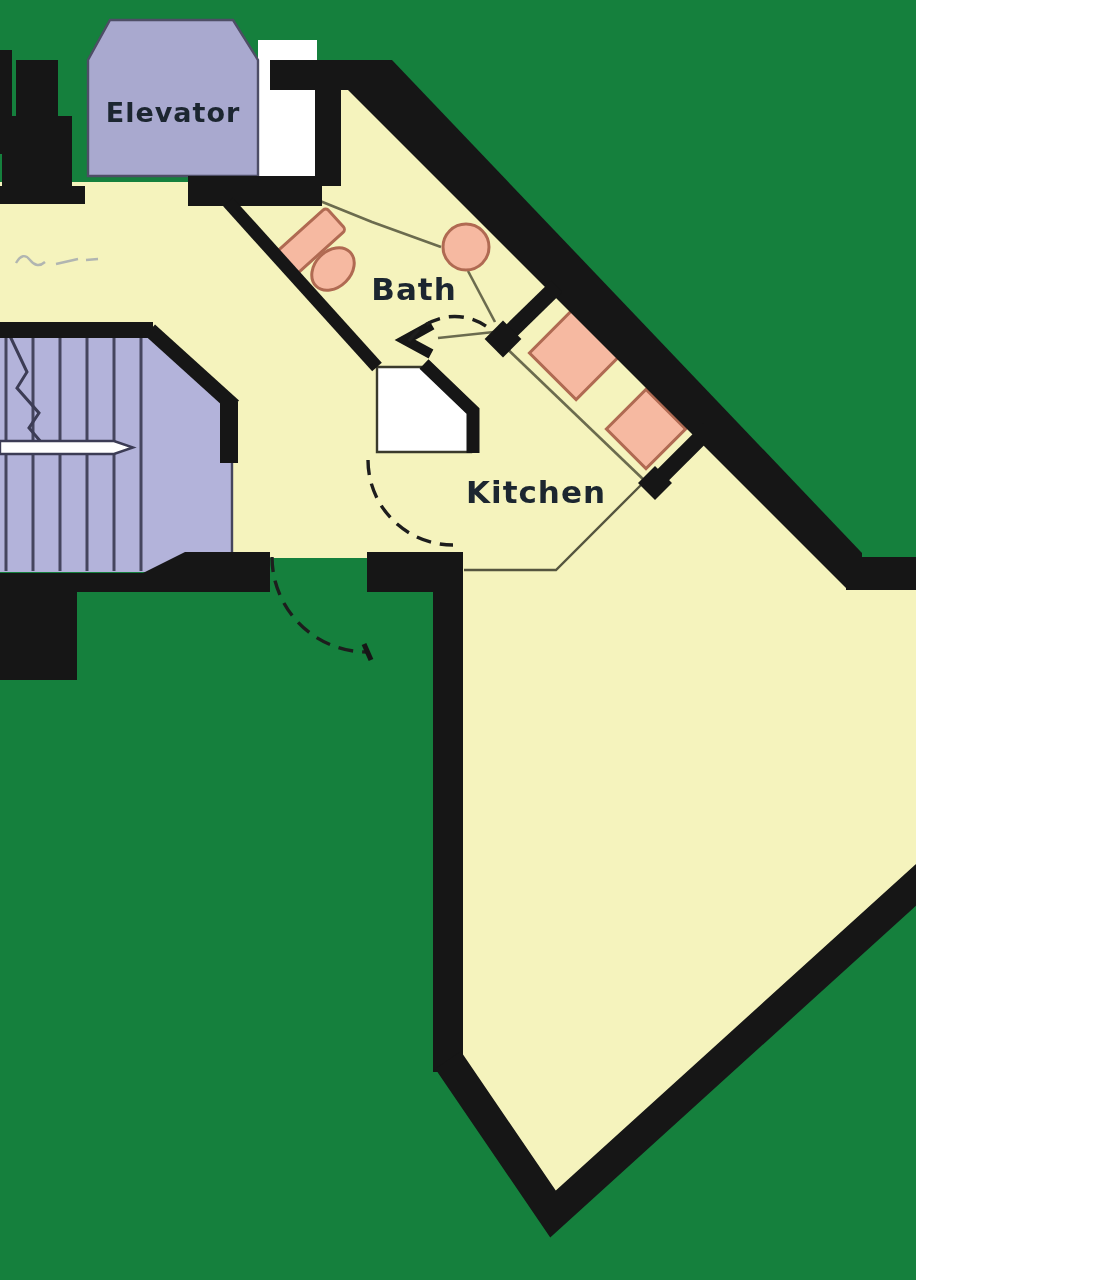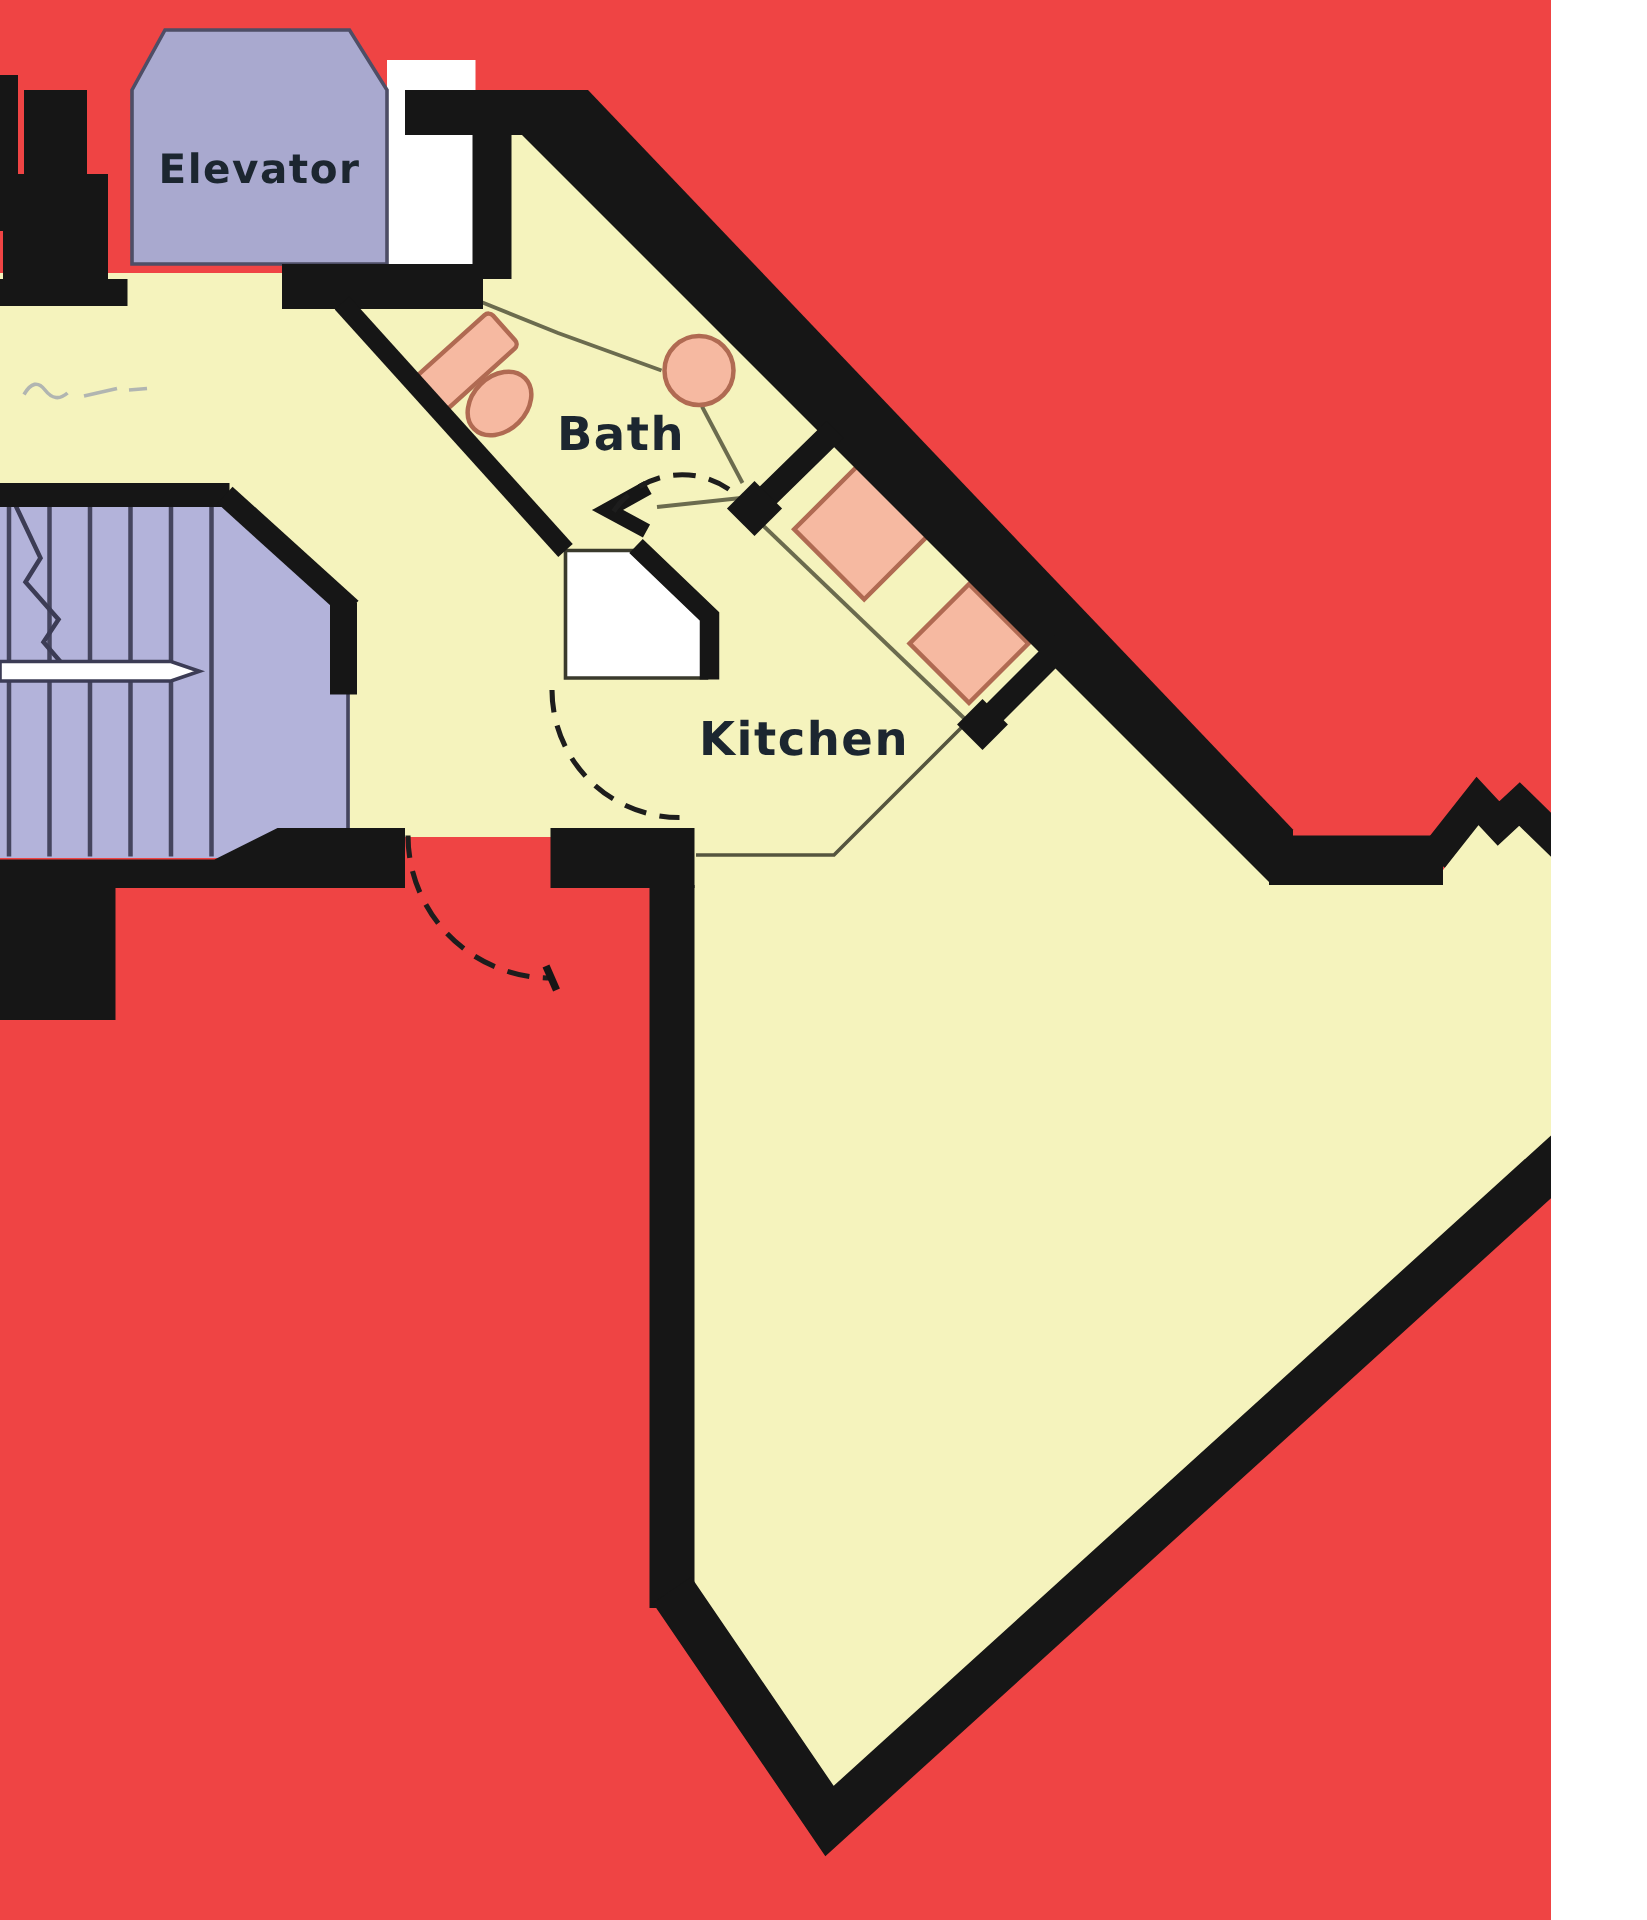--- a/index.html
+++ b/index.html
@@ -1,16 +1,16 @@
 <!DOCTYPE html>
 <html><head>
 <meta charset="utf-8">
 <style>
   html,body{margin:0;padding:0;background:#ffffff;}
-  .stage{width:1034px;height:1280px;position:relative;background:#ef4444;overflow:hidden;}
+  .stage{width:916px;height:1280px;position:relative;background:#15803d;overflow:hidden;}
   svg{display:block;}
   .plan-label{font-family:"DejaVu Sans",sans-serif;font-weight:600;fill:#1c2630;}
   .lbl-elevator{font-size:27px;letter-spacing:1px;}
   .lbl-room{font-size:31px;letter-spacing:1px;}
   .thin{stroke:#6b6b4e;stroke-width:2.6;fill:none;}
   .boundary{stroke:#55553f;stroke-width:2.4;fill:none;}
   .dash{stroke:#1d1d1d;stroke-width:3.4;fill:none;stroke-dasharray:15 9;}
   .wallstroke{stroke:#161616;fill:none;}
   .scribble{stroke:#9aa0ad;stroke-width:2.4;fill:none;opacity:.75;}
 </style>

